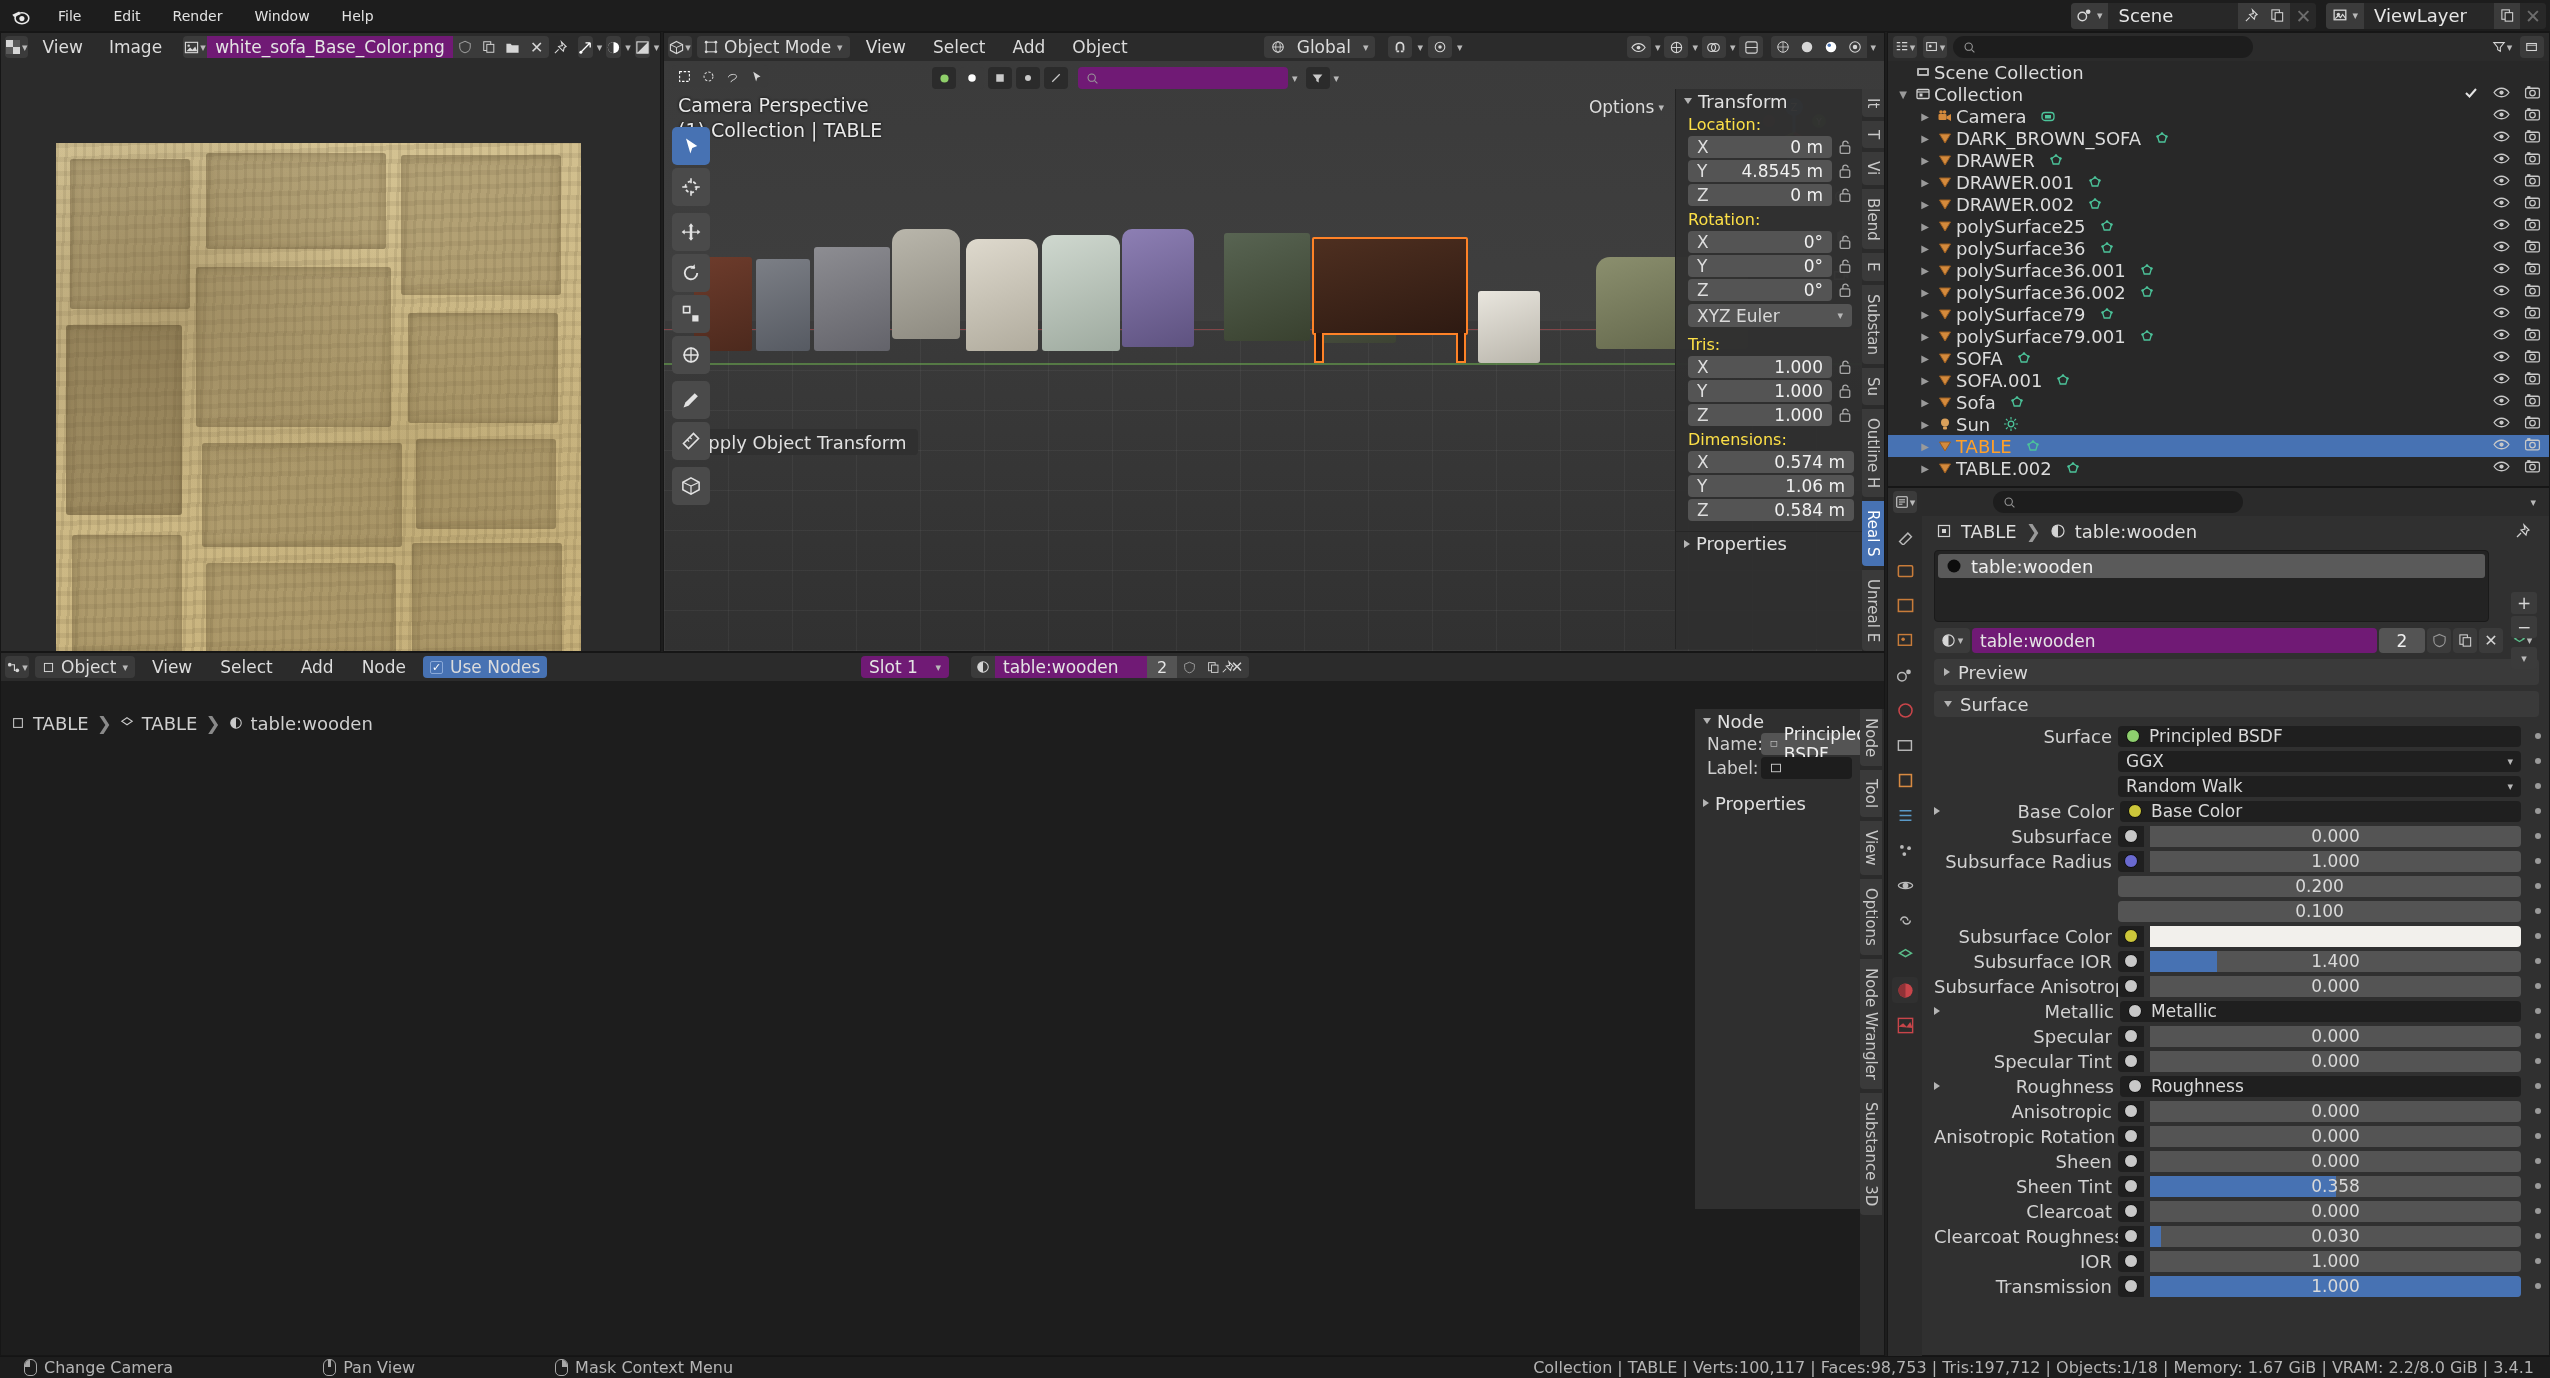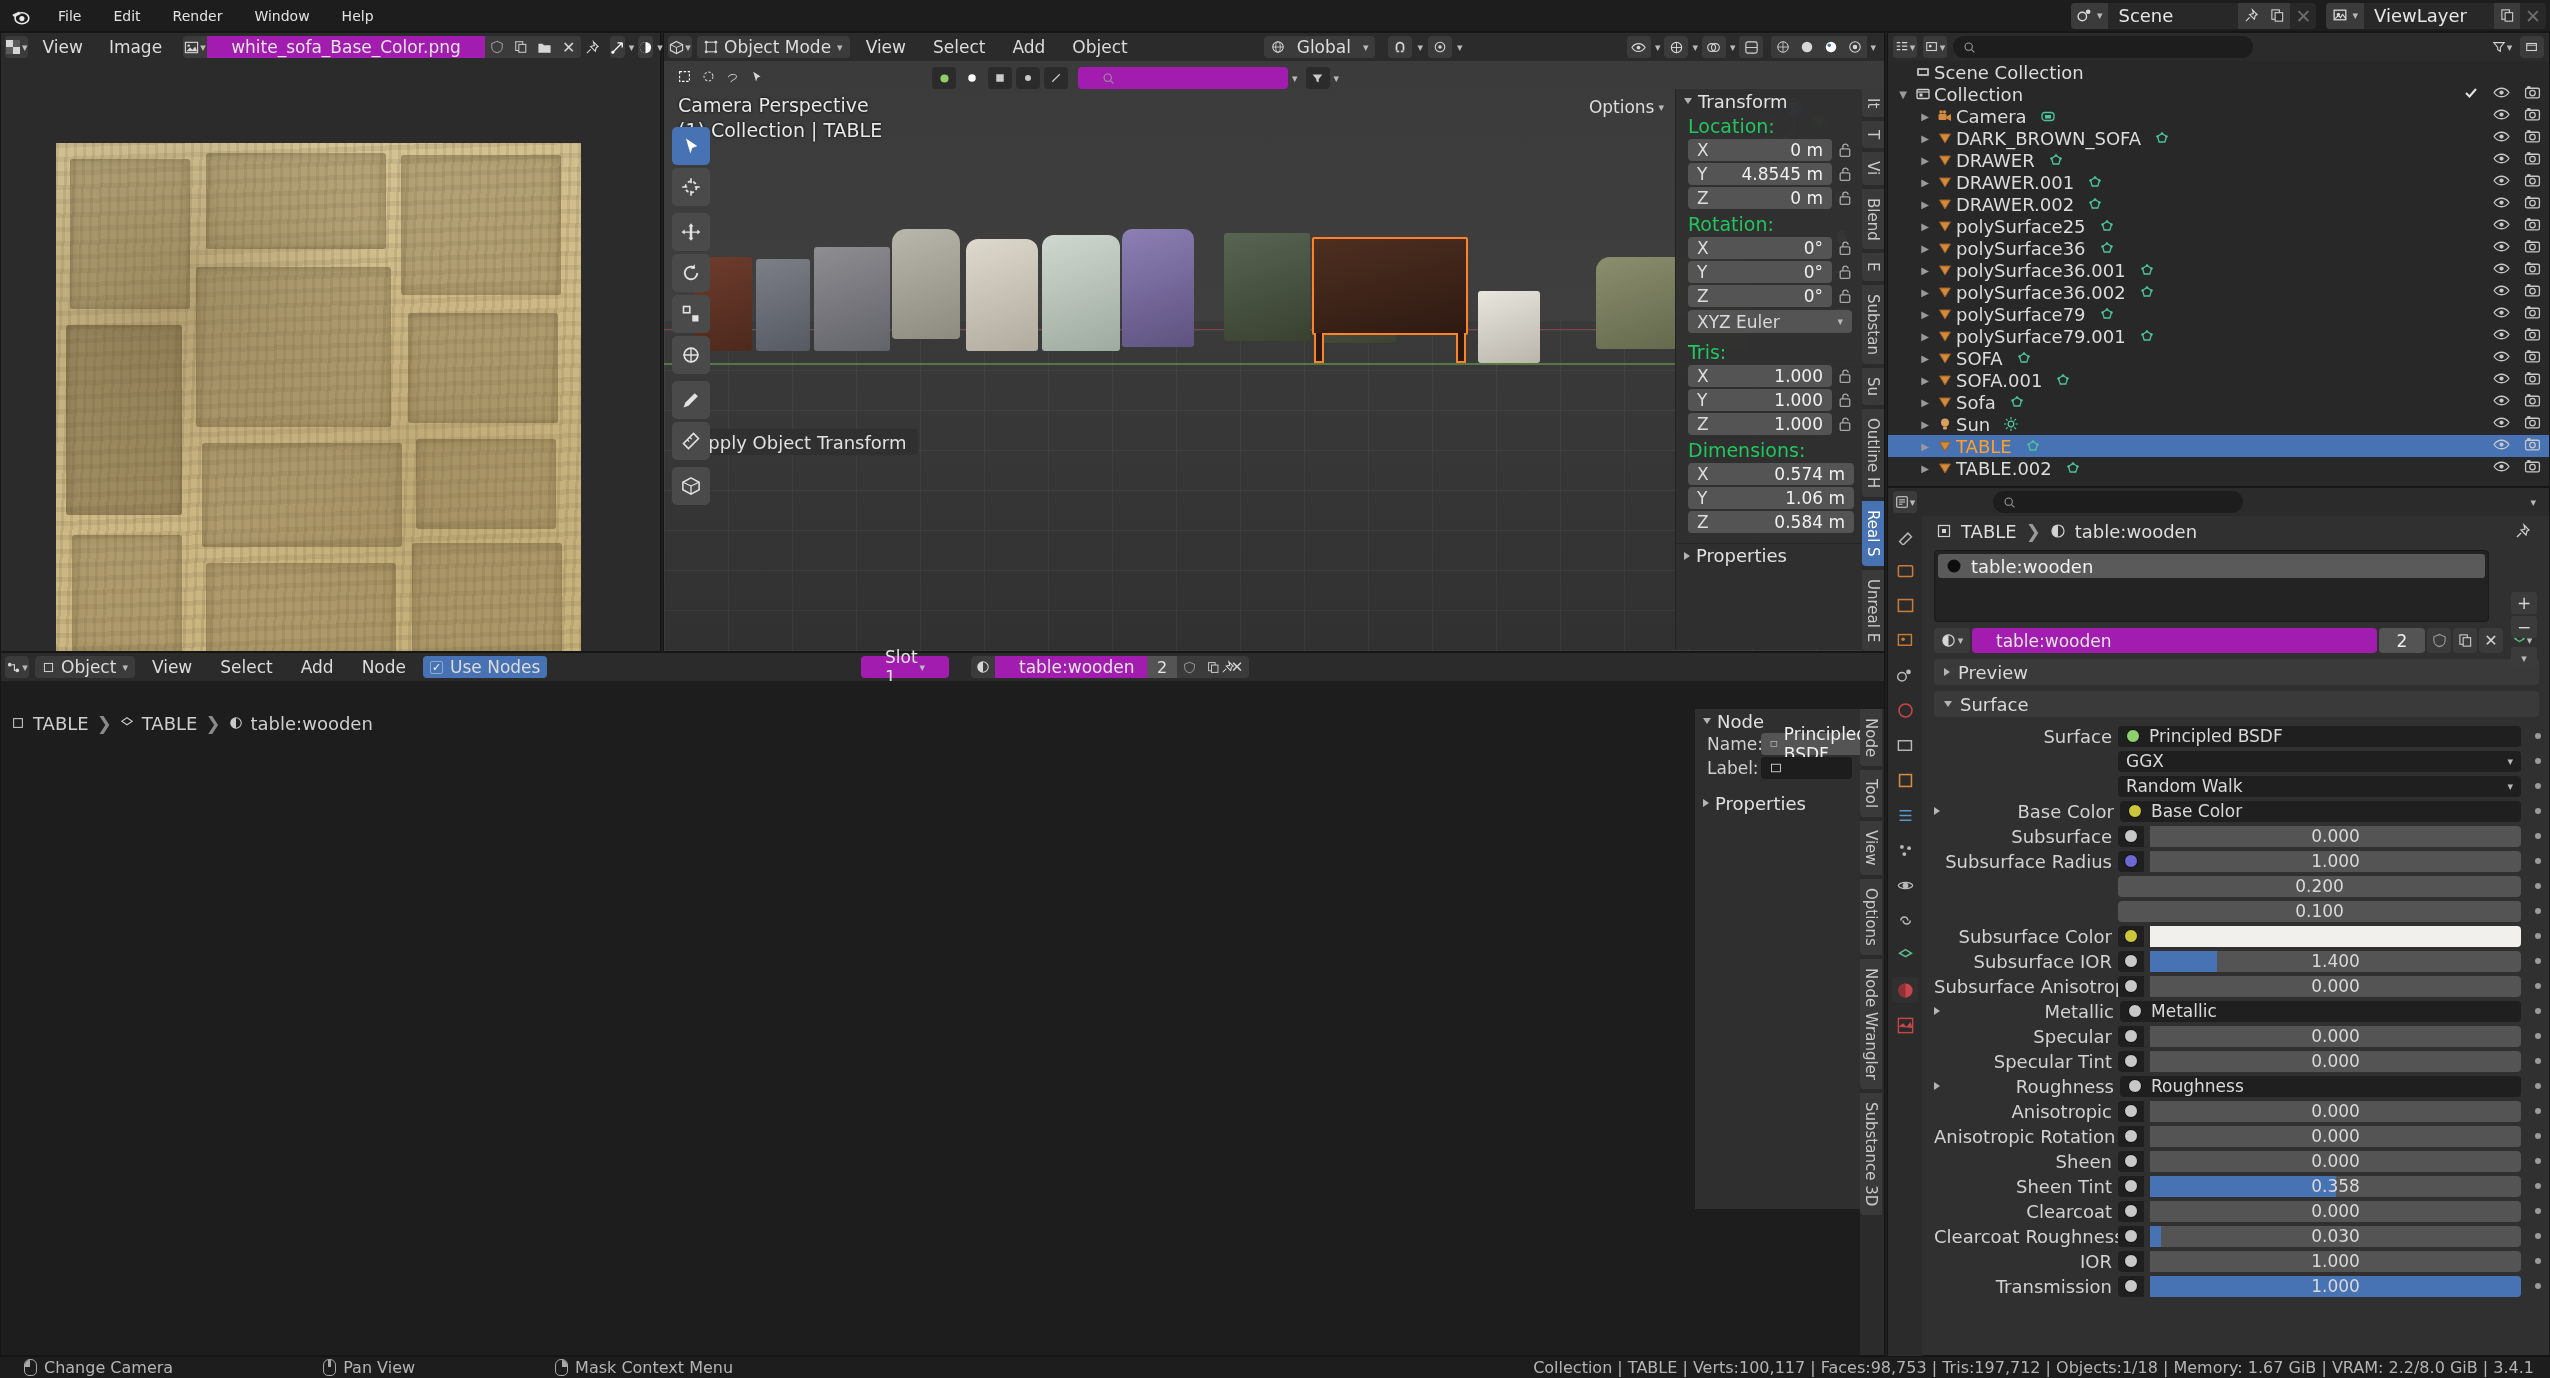--- a/index.html
+++ b/index.html
@@ -35,22 +35,22 @@
   .sel-btn.dim { background:#282828; color:#6d6d6d; }
   .chev { font-size:11px; color:#b9b9b9; }
 
   
   .panel { position:absolute; background:#303030; border:1px solid #161616; }
   .hdr { height:28px; background:#2b2b2b; display:flex; align-items:center; padding:0 4px; gap:4px; }
   .hbtn { height:22px; display:flex; align-items:center; gap:3px; padding:0 7px; background:#3b3b3b; border-radius:4px; color:#dcdcdc; font-size:17px;}
   .hbtn.flat { background:transparent; padding:0 11px; }
   .icobox { width:24px; height:22px; background:#3b3b3b; border-radius:4px; display:flex; align-items:center; justify-content:center;}
   .field {
-    height:22px; background:#a21caf; border-radius:4px; display:flex; align-items:center;
-    padding:0 24px; color:#e4e4e4; font-size:17px;
+    height:22px; background:#701a75; border-radius:4px; display:flex; align-items:center;
+    padding:0 8px; color:#e4e4e4; font-size:17px;
   }
   .grp { display:flex; align-items:center; }
   .grp > * { border-radius:0; }
   .grp > *:first-child { border-top-left-radius:4px; border-bottom-left-radius:4px; }
   .grp > *:last-child { border-top-right-radius:4px; border-bottom-right-radius:4px; }
 
   
   #image-editor { left:0; top:32px; width:661px; height:620px; background:#303030;}
   .img-canvas { position:absolute; left:0; top:28px; width:659px; height:590px; background:#2b2b2b; overflow:hidden;}
   .texture {
@@ -89,21 +89,21 @@
   .toolbtn.sel { background:#4772b3; }
   .gizmo { position:absolute; right:52px; top:34px; width:76px; height:76px; }
   .nav-btns { position:absolute; right:26px; top:120px; width:34px; display:flex; flex-direction:column; gap:7px; align-items:center;}
   .navbtn { width:32px; height:32px; border-radius:50%; background:rgba(88,88,88,.72); display:flex; align-items:center; justify-content:center;}
   .opt-btn { position:absolute; right:8px; top:34px; height:24px; padding:0 8px; display:flex; align-items:center; gap:4px; color:#dcdcdc; font-size:17px;}
   .apply-pill { position:absolute; left:12px; bottom:10px; height:26px; background:#303030; border-radius:4px; display:flex; align-items:center; gap:6px; padding:0 12px 0 8px; color:#e0e0e0; font-size:18px;}
 
   
   .npanel { position:absolute; right:22px; top:28px; width:187px; height:560px; background:rgba(48,48,48,.97); border-left:1px solid #232323;}
   .np-sec { display:flex; align-items:center; gap:6px; height:24px; padding:0 8px; color:#e1e1e1; font-size:18px;}
-  .np-sub { padding:2px 10px 2px 12px; color:#22c55e; font-size:19px;}
+  .np-sub { padding:2px 10px 2px 12px; color:#fde047; font-size:16px;}
   .np-row { display:flex; align-items:center; gap:5px; padding:0 8px 0 12px; margin-bottom:2px;}
   .np-val { flex:1; height:22px; background:#545454; border-radius:4px; display:flex; align-items:center; justify-content:space-between; padding:0 9px; font-size:17px; color:#f0f0f0;}
   .np-val .k { color:#dddddd; }
   .lock { width:17px; height:18px; opacity:.82; }
   .np-dd { margin:3px 10px 6px 12px; height:23px; background:#545454; border-radius:4px; display:flex; align-items:center; justify-content:space-between; padding:0 9px; font-size:17px;}
   .vtabs { position:absolute; right:0; top:28px; width:22px; height:590px; background:#2b2b2b; }
   .vtab { width:22px; writing-mode:vertical-rl; text-orientation:mixed; background:#3a3a3a; color:#c9c9c9; font-size:15px; padding:9px 2px; margin-bottom:4px; border-radius:0 0 0 4px; text-align:center;}
   .vtab.hl { background:#4772b3; color:#fff; }
 
   

